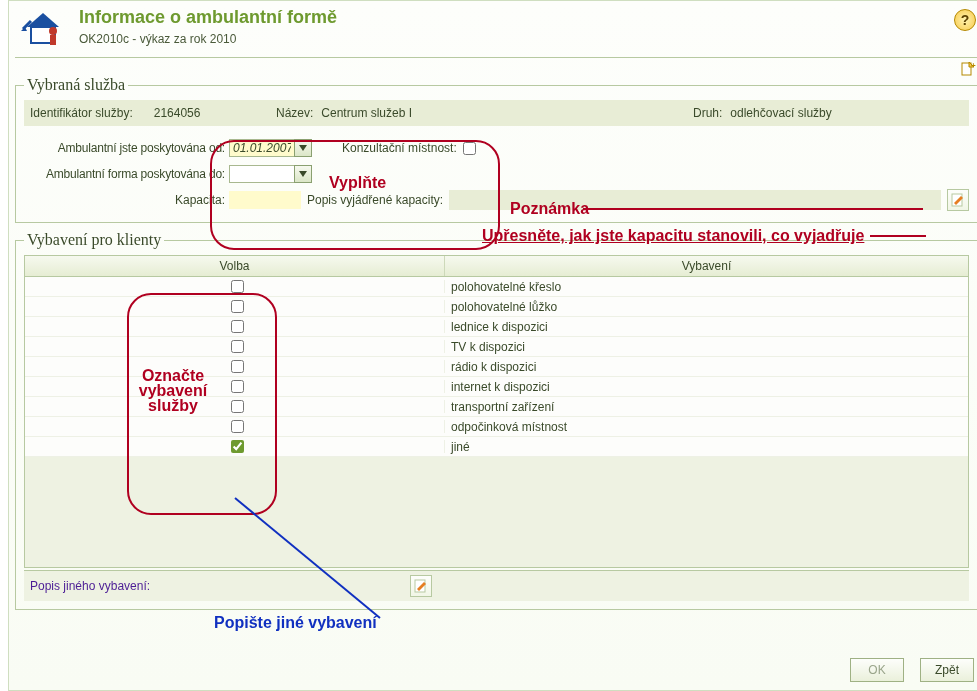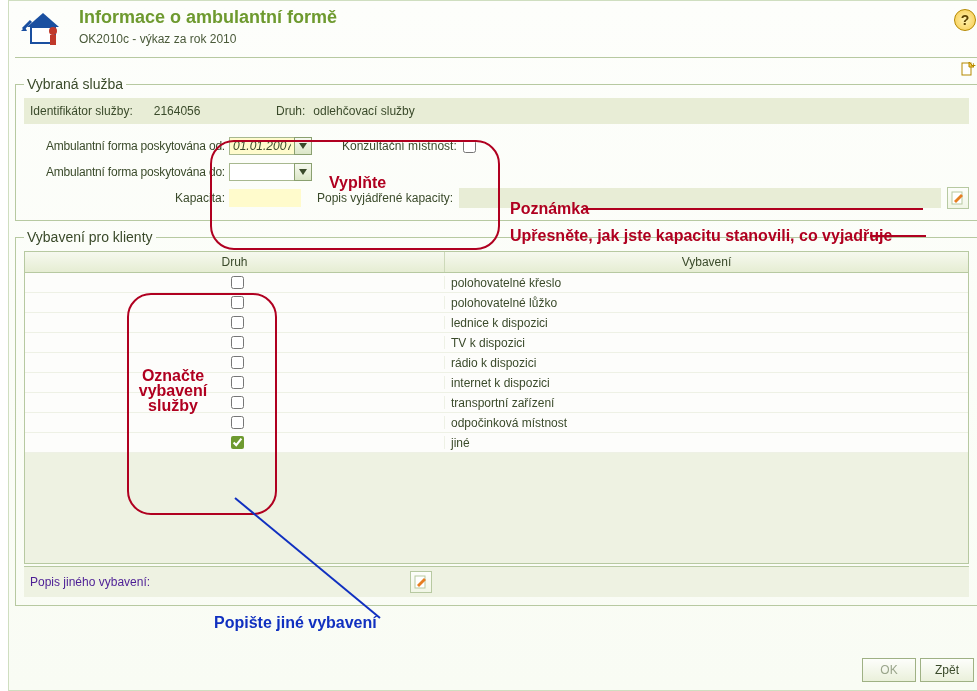--- a/index.html
+++ b/index.html
@@ -35,21 +35,21 @@
 
   
   fieldset.grp {
     border:1px solid #b7c9a1;
     margin:8px 6px 0 6px;
     padding:6px 8px 8px 8px;
     background: transparent;
     position: relative;
   }
   fieldset.grp > legend {
-    padding:0 3px; color:#3a4a2a; font-size:14px;
+    padding:0 3px; color:#3a4a2a; font-size:16px;font-family:Liberation Serif, serif;
   }
 
   
   .svc-row { background:#e8edd6; padding:4px 6px; display:flex; gap:6px; align-items:center; }
   .svc-row .lbl { color:#3a4a2a; }
   .svc-row input.ro { border:none; background:transparent; color:#3a4a2a; font-size:12px; padding:2px 4px; }
   .svc-row .cell1{ width:240px; display:flex; align-items:center; gap:17px;}
   .svc-row .cell2{ flex:1; display:flex; align-items:center; gap:4px;}
   .svc-row .cell3{ width:270px; display:flex; align-items:center; gap:4px;}
 
@@ -66,21 +66,21 @@
   .chk-lab { margin-left:30px; color:#3a4a2a; }
   input[type=checkbox].flat { width:13px; height:13px; margin:0 0 0 6px; accent-color:#6e9a2f;}
   .long-input { flex:1; border:none; background:transparent; height:18px; font-size:12px; color:#3a4a2a; padding:0 3px;}
   .longfield-wrap { flex:1; background:#e8edd6; height:20px; border:1px solid transparent; display:flex; align-items:center; }
   .edit-btn {
     width:22px; height:22px; border:1px solid #b7c9a1; background:linear-gradient(#fdfefb,#f1f6e6);
     display:flex; align-items:center; justify-content:center; cursor:pointer; margin-left:6px;
   }
   .edit-btn svg{width:14px;height:14px;}
   .kap-input { width:72px; height:18px; background:#fffbcc; border:1px solid transparent; padding:0 3px; font-size:12px;}
-  .kap-lab2 { margin-left:16px; color:#3a4a2a; }
+  .kap-lab2 { margin-left:6px; color:#3a4a2a; }
 
   
   .anno { position:absolute; color:#b00020; font-weight:bold; font-size:16px; pointer-events:none; white-space:nowrap;}
   .anno-line { position:absolute; border-top:2px solid #b00020; pointer-events:none; }
   .anno.blue { color:#1030c0; }
 
   
   .callout {
     position:absolute; border:2px solid #b00020; border-radius:24px; pointer-events:none;
   }
@@ -95,21 +95,21 @@
   .grow { display:flex; border-bottom:1px solid #eef1e5; height:20px; align-items:center; }
   .grow .gc1{ width:420px; display:flex; justify-content:center; align-items:center; border-right:1px solid #eef1e5;}
   .grow .gc2{ flex:1; padding-left:6px; color:#3a4a2a;}
   .grid-pad { height:110px; background:#eef2e2; }
 
   .foot-row { display:flex; align-items:center; background:#eef2e2; padding:4px 6px; margin-top:2px; border-top:1px solid #b7c9a1;}
   .foot-row .lab{ color:#4c1d95; width:160px;}
   .foot-row .edit-btn{ margin-left:10px;}
 
   
-  .btnbar { position:absolute; right:10px; bottom:8px; display:flex; gap:4px;justify-content:space-between;}
+  .btnbar { position:absolute; right:10px; bottom:8px; display:flex; gap:16px;justify-content:space-between;}
   .btn { min-width:54px; height:24px; border:1px solid #9fb184; background:linear-gradient(#fdfefb,#eaf0db); color:#3a4a2a; font-size:12px; cursor:pointer; padding:0 10px;}
   .btn:disabled{ color:#9aa58b; cursor:default;}
 
   
   #overlay { position:absolute; left:0; top:0; width:977px; height:691px; pointer-events:none; }
 
 </style>
 </head>
 <body>
 
@@ -144,29 +144,33 @@
   </div>
 
   <fieldset class="grp" style="margin-top:18px">
     <legend>Vybraná služba</legend>
 
     <div class="svc-row">
       <div class="cell1">
         <span class="lbl">Identifikátor služby:</span>
         <input class="ro" readonly="" style="width: 70px;" value="2164056">
       </div>
+      <div class="cell2">
+        <span class="lbl">Název:</span>
+        <input class="ro" readonly="" style="width: 200px;" value="Centrum služeb I">
+      </div>
       <div class="cell3">
         <span class="lbl">Druh:</span>
         <input class="ro" readonly="" style="width: 170px;" value="odlehčovací služby">
       </div>
     </div>
 
     <div class="rows">
       <div class="row">
-        <span class="lab small">Ambulantní forma poskytována od:</span>
+        <span class="lab small">Ambulantní jste poskytována od:</span>
         <span class="date-wrap">
           <input type="text" value="01.01.2007" style="">
           <span class="dd">
             <svg viewBox="0 0 8 6">
                 <polygon points="0,0 8,0 4,6" fill="#3a4a2a"></polygon>
               </svg>
           </span>
         </span>
         <span class="chk-lab">Konzultační místnost:</span>
         <input type="checkbox" class="flat" style="">
@@ -200,21 +204,21 @@
         </div>
       </div>
     </div>
   </fieldset>
 
   <fieldset class="grp">
     <legend>Vybavení pro klienty</legend>
 
     <div class="grid-wrap">
       <div class="grid-head">
-        <div class="gh c1">Druh</div>
+        <div class="gh c1">Volba</div>
         <div class="gh c2">Vybavení</div>
       </div>
       <div class="grid-body" id="grid-body">
           <div class="grow">
             <div class="gc1">
               <input type="checkbox" class="flat" style="">
             </div>
             <div class="gc2">polohovatelné křeslo</div>
           </div>
           <div class="grow">
@@ -288,21 +292,21 @@
 
 <div id="overlay">
 
   <div class="callout" style="left:210px; top:140px; width:290px; height:110px;"></div>
 
   <span class="anno" style="left:329px; top:174px;">Vyplňte</span>
 
   <span class="anno" style="left:510px; top:200px;">Poznámka</span>
   <div class="anno-line" style="left:583px; top:208px; width:340px;"></div>
 
-  <span class="anno" style="left:510px; top:227px;">Upřesněte, jak jste kapacitu stanovili, co vyjadřuje</span>
+  <span class="anno" style="left:482px; top:227px;text-decoration:underline;">Upřesněte, jak jste kapacitu stanovili, co vyjadřuje</span>
   <div class="anno-line" style="left:870px; top:235px; width:56px;"></div>
 
   <div class="callout" style="left:127px; top:293px; width:150px; height:222px;"></div>
   <span class="anno" style="left:138px; top:368px; width:70px; white-space:normal; text-align:center; line-height:15px;">Označte vybavení služby</span>
 
   <svg style="position:absolute; left:0; top:0; width:977px; height:691px; pointer-events:none;">
     <line x1="235" y1="498" x2="380" y2="618" stroke="#1030c0" stroke-width="2"></line>
   </svg>
   <span class="anno blue" style="left:214px; top:614px;">Popište jiné vybavení</span>
 </div>

